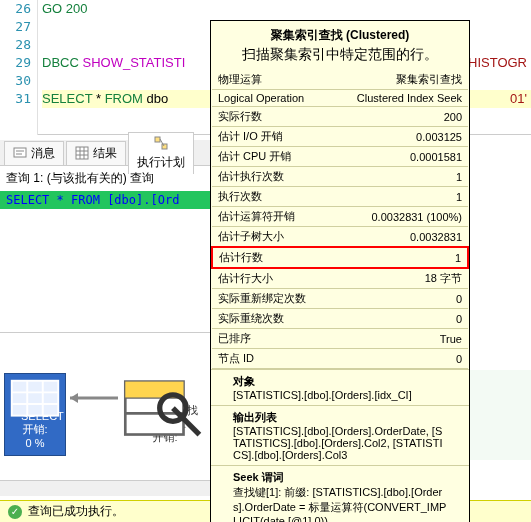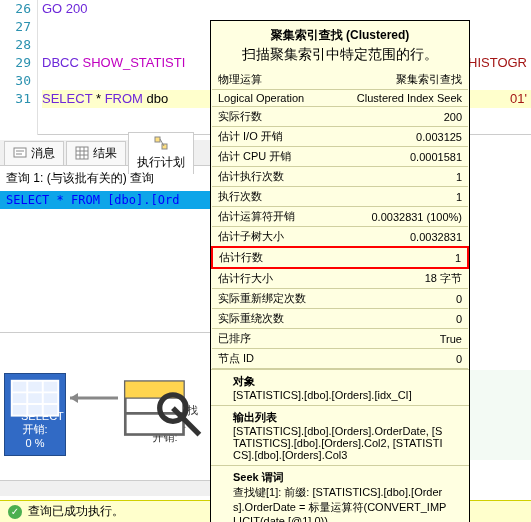--- a/index.html
+++ b/index.html
@@ -2,31 +2,31 @@
 <html><head>
 <meta charset="utf-8">
 <style>
   * { box-sizing: border-box; margin: 0; padding: 0; font-family: "Microsoft YaHei", Arial, sans-serif; }
   body { width: 531px; height: 522px; background: #fff; overflow: hidden; position: relative; font-size: 12px; }
   
   .code-area { position: absolute; top: 0; left: 0; right: 0; height: 135px; background: #fff; border-bottom: 1px solid #ccc; }
   .gutter { position: absolute; left: 0; top: 0; width: 38px; height: 135px; background: #fff; border-right: 1px solid #e0e0e0; }
   .ln { color: #2b91af; text-align: right; padding-right: 6px; font-family: Consolas, monospace; font-size: 13px; line-height: 18px; }
   .code-lines { position: absolute; left: 42px; top: 0; right: 0; font-family: Consolas, monospace; font-size: 13px; line-height: 18px; }
-  .kw { color: #6d28d9; } .sys { color: #c000c0; } .str { color: #a31515; margin-left: 24px; }
+  .kw { color: #15803d; } .sys { color: #c000c0; } .str { color: #a31515; margin-left: 24px; }
   .bg-y { background: #ffffcc; display: inline-block; }
   
   .tabs-panel { position: absolute; top: 140px; left: 0; width: 210px; height: 320px; background: #fff; }
   .tabs-bar { height: 26px; border-bottom: 1px solid #ccc; background: #f0f0f0; display: flex; align-items: center; padding-left: 4px; gap: 2px; }
   .tab { padding: 3px 8px; border: 1px solid #ccc; border-bottom: none; background: #f8f8f8; display: flex; align-items: center; gap: 4px; cursor: pointer; }
   .tab.active { background: #fff; flex-direction: column; }
   .icon-mini { width: 14px; height: 14px; display: inline-block; }
   
   .query-line { padding: 4px 6px; color: #000; font-size: 12px; }
-  .sql-line { padding: 2px 6px; font-family: Consolas, monospace; color: #0000ff; font-size: 12px; background: #0ea5e9; }
+  .sql-line { padding: 2px 6px; font-family: Consolas, monospace; color: #0000ff; font-size: 12px; background: #22c55e; }
   
   .plan-area { position: absolute; top: 192px; left: 0; width: 210px; height: 160px; background: #fff; border-top: 1px solid #ccc; }
   .plan-area svg { position: absolute; top: 0; left: 0; }
   .node { position: absolute; font-size: 11px; text-align: center; }
   .node-select { left: 4px; top: 40px; width: 62px; }
   .sel-box { background: #316ac5; color: #fff; padding: 6px 16px; border: 1px solid #214a8a; }
   .sel-icon { width: 32px; height: 28px; margin: 0 auto 2px; }
   .node-seek { left: 120px; top: 38px; width: 90px; color: #333; }
   .seek-icon { width: 34px; height: 30px; margin: 0 auto 2px; }
   

